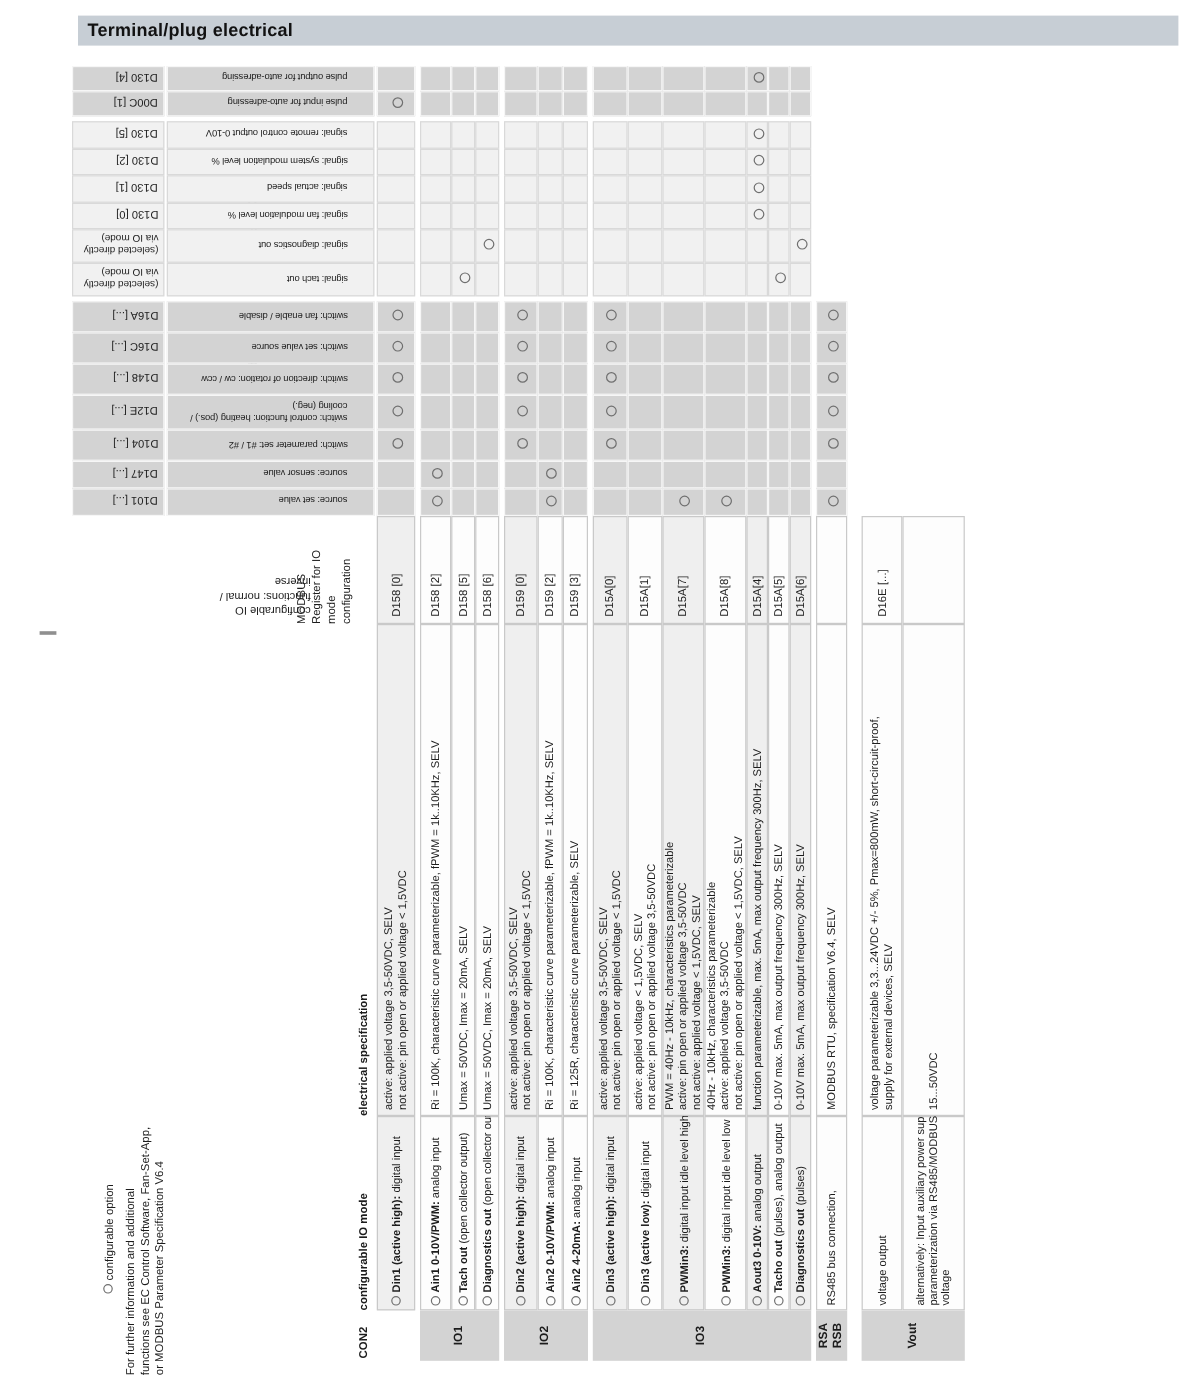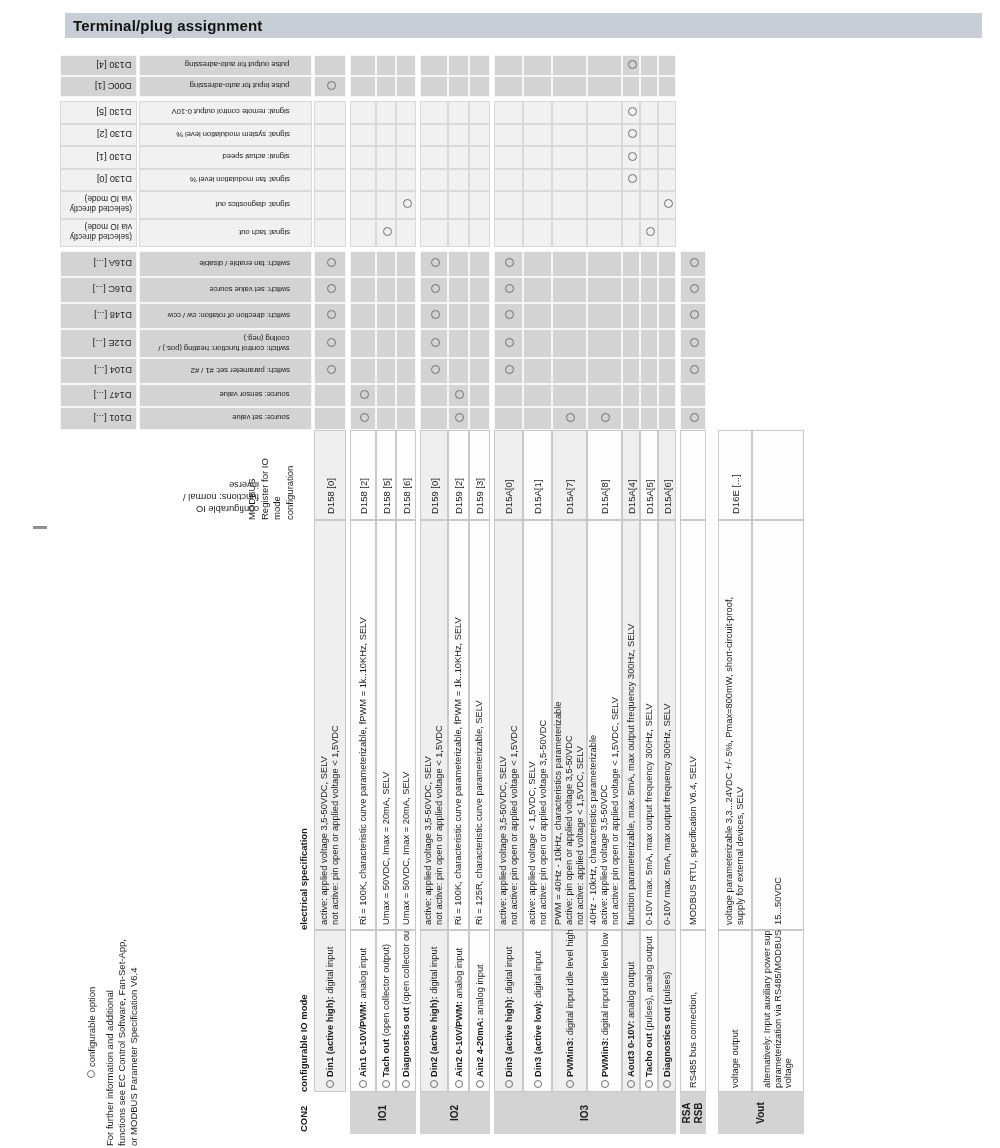--- a/index.html
+++ b/index.html
@@ -34,21 +34,21 @@
            box-sizing:border-box;line-height:10px;}
   .codebox{font-size:9.3px;text-align:left;padding-left:4px;box-sizing:border-box;line-height:10px;}
   .hdr{font-weight:bold;font-size:9.5px;white-space:nowrap;}
   .flip{position:absolute;transform:rotate(180deg);font-weight:bold;font-size:10.5px;
         letter-spacing:.4px;text-align:center;white-space:nowrap;}
   .legend{font-size:9.5px;white-space:nowrap;line-height:12px;}
 </style>
 </head>
 <body>
 
-<div id="titlebar">Terminal/plug assignment</div>
+<div id="titlebar">Terminal/plug electrical</div>
 <div id="marginmark"></div>
 <div id="rot">
     <div class="abs legend" style="left: 0px; top: 22px; width: 230px; height: 70px;">
       <div style="position: absolute; left: 70px; top: 4px;"><div class="dot"></div><div style="display: inline;">configurable  option</div></div>
       <div style="position: absolute; left: 2px; top: 22px;">For further information and additional</div>
       <div style="position: absolute; left: 2px; top: 34px;">functions see EC Control Software, Fan-Set-App,</div>
       <div style="position: absolute; left: 2px; top: 46px;">or MODBUS Parameter Specification V6.4</div>
     </div>
     <div class="abs hdr" style="left: 16px; top: 236px; height: 16px; line-height: 16px;">CON2</div>
     <div class="abs hdr" style="left: 56px; top: 236px; height: 16px; line-height: 16px;">configurable IO mode</div>

